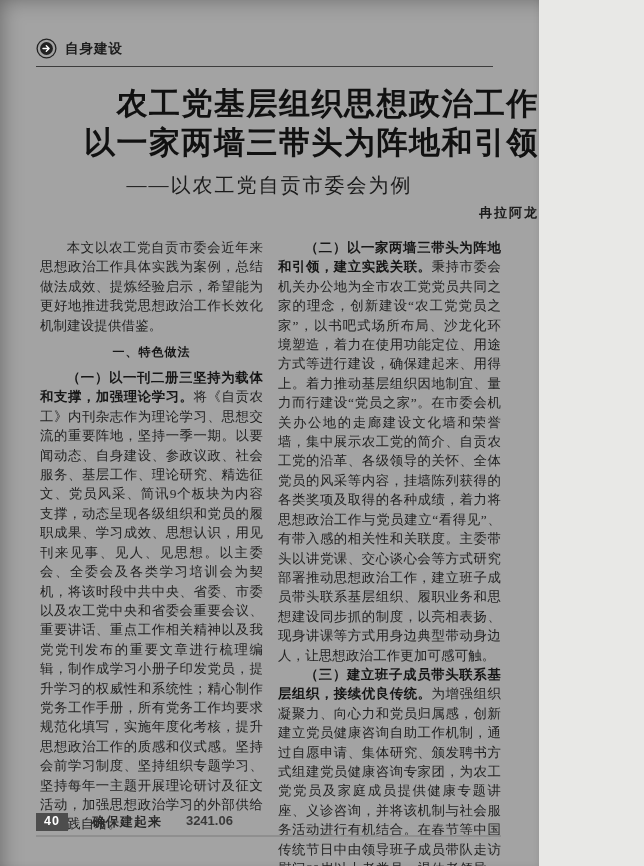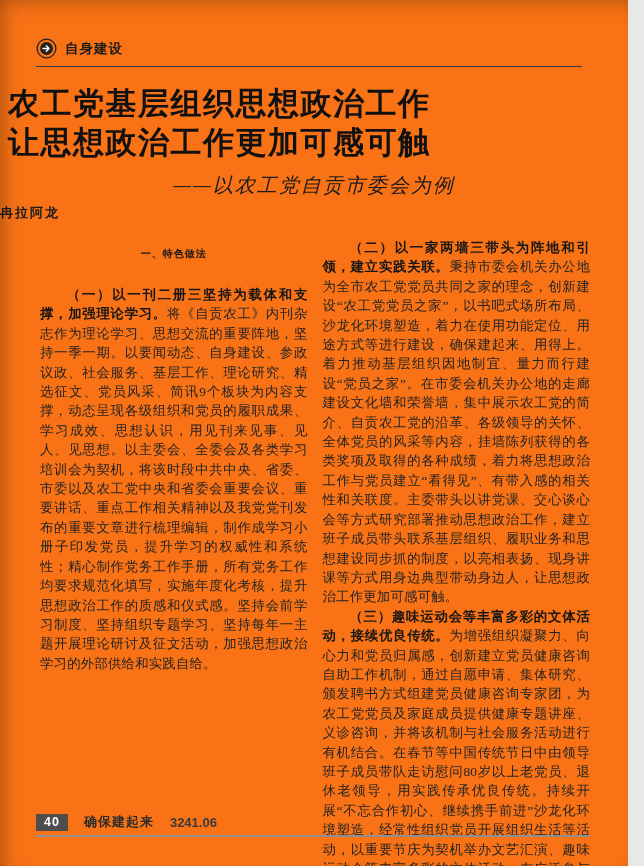--- a/index.html
+++ b/index.html
@@ -1,75 +1,75 @@
 <!DOCTYPE html>
 <html><head>
 <meta charset="utf-8">
 <style>
   html,body{margin:0;padding:0;background:#e8e8e6;}
   .page{
-    position:relative;width:628px;height:866px;background:#f97316;
+    position:relative;width:539px;height:866px;background:#a3a3a3;
     font-family:"Liberation Serif","DejaVu Serif",serif;color:#222;
     overflow:hidden;
     box-shadow:inset 16px 14px 22px -16px rgba(0,0,0,.38),
                inset -5px -4px 10px -8px rgba(0,0,0,.18);
   }
   
   .header{
     position:absolute;top:38px;left:36px;right:46px;
     display:flex;align-items:center;gap:8px;
     border-bottom:1.5px solid #3c3c3c;padding-bottom:7px;
   }
   .header .cat{
     font-family:"Liberation Sans","DejaVu Sans",sans-serif;
     font-weight:bold;font-size:13.5px;color:#1c1c1c;letter-spacing:1px;
   }
   
   .title{
-    position:absolute;top:84px;left:0;right:0;text-align:left;
+    position:absolute;top:84px;left:0;right:0;text-align:right;
     font-family:"Liberation Sans","DejaVu Sans",sans-serif;
     font-weight:900;font-size:31px;line-height:39px;color:#111;
     letter-spacing:1.5px;
     padding-left:8px;
   }
   .subtitle{
     position:absolute;top:172px;left:0;right:0;text-align:center;
-    font-size:20px;font-style:italic;color:#1a1a1a;letter-spacing:2px;
+    font-size:20px;color:#1a1a1a;letter-spacing:2px;
   }
   .author{
-    position:absolute;top:204px;left:0;right:0;text-align:left;
+    position:absolute;top:204px;left:0;right:0;text-align:right;
     font-family:Liberation Sans, sans-serif;
     font-weight:bold;font-size:13px;color:#1c1c1c;letter-spacing:2px;
   }
   
   .columns{
     position:absolute;top:238px;left:40px;right:38px;
     display:flex;gap:15px;
   }
   .col{flex:1;min-width:0;}
   .col p{
     margin:0;text-indent:2em;text-align:justify;
     font-size:13.4px;line-height:19.4px;color:#232323;
     letter-spacing:.2px;
   }
   .section-heading{
     text-align:center;
     font-family:"Liberation Sans","DejaVu Sans",sans-serif;
-    font-weight:bold;font-size:10px;color:#161616;
-    margin:9px 0 24px 0;letter-spacing:1px;
+    font-weight:bold;font-size:12px;color:#161616;
+    margin:9px 0 7px 0;letter-spacing:1px;
   }
   .lead{
     font-family:"Liberation Sans","DejaVu Sans",sans-serif;
     font-weight:bold;color:#161616;margin-top:12px;
   }
   
   .footer{
     position:absolute;left:36px;right:38px;top:813px;
     border-bottom:2px solid #8f8f8f;padding-bottom:4px;
-    display:flex;align-items:center;gap:16px;
+    display:flex;gap:24px;
     font-family:"Liberation Sans","DejaVu Sans",sans-serif;
     font-weight:bold;font-size:13px;color:#2b2b2b;
   }
   .page-badge{
     background:#4d4d4d;color:#fff;padding:1px 8px 2px 8px;
     font-size:12.5px;letter-spacing:1px;
   }
   .journal{letter-spacing:1px;}
   .issue{color:#3a3a3a;}
   .icon-wrap{display:flex;align-items:center;}
@@ -85,37 +85,38 @@
         <circle cx="10.5" cy="10.5" r="9.4" fill="none" stroke="#222" stroke-width="1.3"></circle>
         <circle cx="10.5" cy="10.5" r="6.4" fill="#222"></circle>
         <path d="M7 10.5 h6 M10.3 7.8 l2.8 2.7 -2.8 2.7" stroke="#fff" stroke-width="1.4" fill="none" stroke-linecap="round" stroke-linejoin="round"></path>
       </svg>
     </span>
     <span class="cat">自身建设</span>
   </div>
 
   <div class="title">
     <div>农工党基层组织思想政治工作</div>
-    <div>让思想政治工作更加可感可触</div>
+    <div>以一家两墙三带头为阵地和引领</div>
   </div>
 
   <div class="subtitle">——以农工党自贡市委会为例</div>
 
   <div class="author">冉拉阿龙</div>
 
   <div class="columns">
 
     <div class="col">
+      <p>本文以农工党自贡市委会近年来思想政治工作具体实践为案例，总结做法成效、提炼经验启示，希望能为更好地推进我党思想政治工作长效化机制建设提供借鉴。</p>
       <div class="section-heading">一、特色做法</div>
       <p><span class="lead">（一）以一刊二册三坚持为载体和支撑，加强理论学习。</span><span>将《自贡农工》内刊杂志作为理论学习、思想交流的重要阵地，坚持一季一期。以要闻动态、自身建设、参政议政、社会服务、基层工作、理论研究、精选征文、党员风采、简讯9个板块为内容支撑，动态呈现各级组织和党员的履职成果、学习成效、思想认识，用见刊来见事、见人、见思想。以主委会、全委会及各类学习培训会为契机，将该时段中共中央、省委、市委以及农工党中央和省委会重要会议、重要讲话、重点工作相关精神以及我党党刊发布的重要文章进行梳理编辑，制作成学习小册子印发党员，提升学习的权威性和系统性；精心制作党务工作手册，所有党务工作均要求规范化填写，实施年度化考核，提升思想政治工作的质感和仪式感。坚持会前学习制度、坚持组织专题学习、坚持每年一主题开展理论研讨及征文活动，加强思想政治学习的外部供给和实践自给。</span></p>
     </div>
 
     <div class="col">
       <p><span class="lead">（二）以一家两墙三带头为阵地和引领，建立实践关联。</span><span>秉持市委会机关办公地为全市农工党党员共同之家的理念，创新建设“农工党党员之家”，以书吧式场所布局、沙龙化环境塑造，着力在使用功能定位、用途方式等进行建设，确保建起来、用得上。着力推动基层组织因地制宜、量力而行建设“党员之家”。在市委会机关办公地的走廊建设文化墙和荣誉墙，集中展示农工党的简介、自贡农工党的沿革、各级领导的关怀、全体党员的风采等内容，挂墙陈列获得的各类奖项及取得的各种成绩，着力将思想政治工作与党员建立“看得见”、有带入感的相关性和关联度。主委带头以讲党课、交心谈心会等方式研究部署推动思想政治工作，建立班子成员带头联系基层组织、履职业务和思想建设同步抓的制度，以亮相表扬、现身讲课等方式用身边典型带动身边人，让思想政治工作更加可感可触。</span></p>
-      <p><span class="lead">（三）趣味运动会等丰富多彩的文体活动，接续优良传统。</span><span>为增强组织凝聚力、向心力和党员归属感，创新建立党员健康咨询自助工作机制，通过自愿申请、集体研究、颁发聘书方式组建党员健康咨询专家团，为农工党党员及家庭成员提供健康专题讲座、义诊咨询，并将该机制与社会服务活动进行有机结合。在春节等中国传统节日中由领导班子成员带队走访慰问80岁以上老党员、退休老领导，用实践传承优良传统。持续开展“不忘合作初心、继续携手前进”沙龙化环境塑造，经常性组织党员开展组织生活等活动，以重要节庆为契机举办文艺汇演、趣味运动会等丰富多彩的文体活动，在广泛参与中激发党员活力。</span></p>
+      <p><span class="lead">（三）建立班子成员带头联系基层组织，接续优良传统。</span><span>为增强组织凝聚力、向心力和党员归属感，创新建立党员健康咨询自助工作机制，通过自愿申请、集体研究、颁发聘书方式组建党员健康咨询专家团，为农工党党员及家庭成员提供健康专题讲座、义诊咨询，并将该机制与社会服务活动进行有机结合。在春节等中国传统节日中由领导班子成员带队走访慰问80岁以上老党员、退休老领导，用实践传承优良传统。持续开展“不忘合作初心、继续携手前进”沙龙化环境塑造，经常性组织党员开展组织生活等活动，以重要节庆为契机举办文艺汇演、趣味运动会等丰富多彩的文体活动，在广泛参与中激发党员活力。</span></p>
     </div>
 
   </div>
 
   <div class="footer">
     <span class="page-badge">40</span>
     <span class="journal">确保建起来</span>
     <span class="issue">3241.06</span>
   </div>
 

